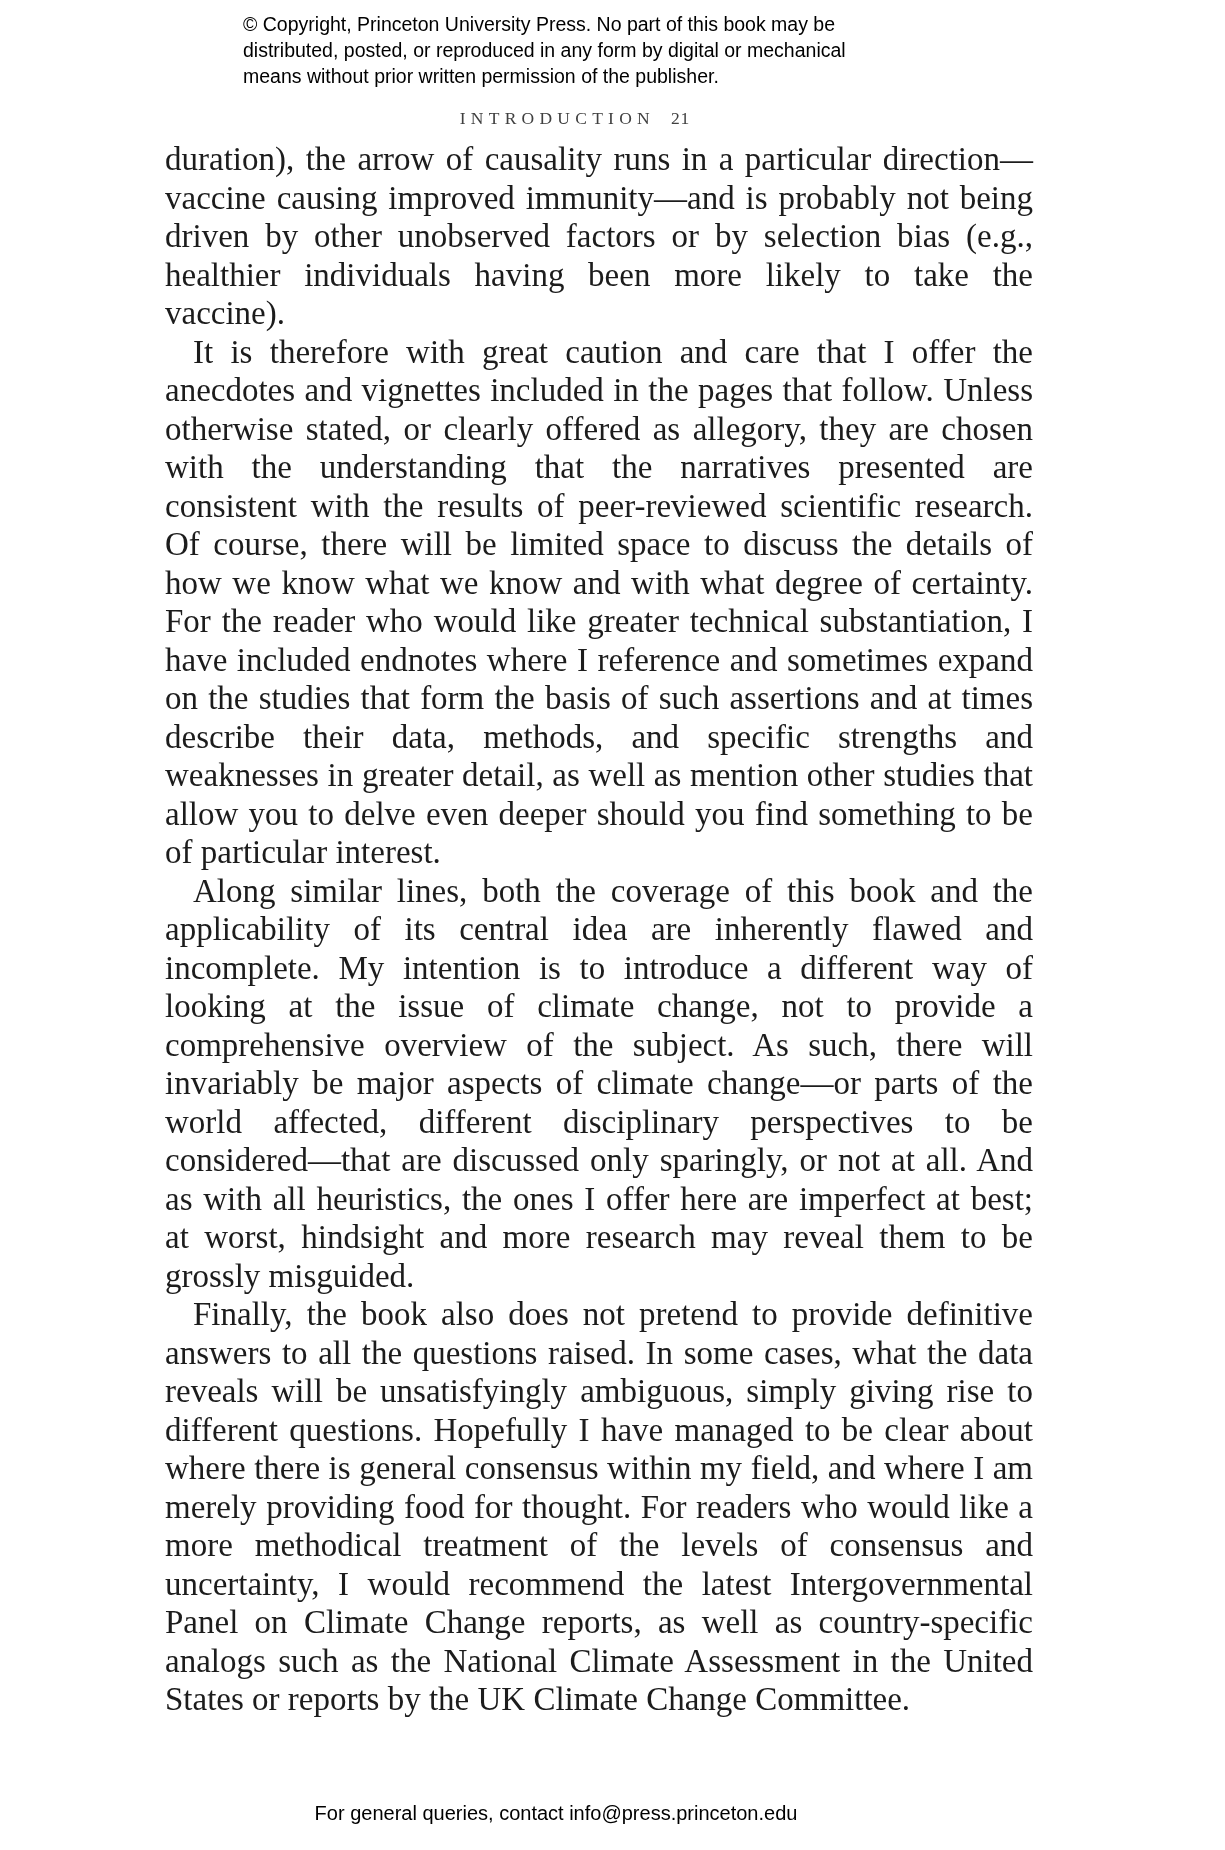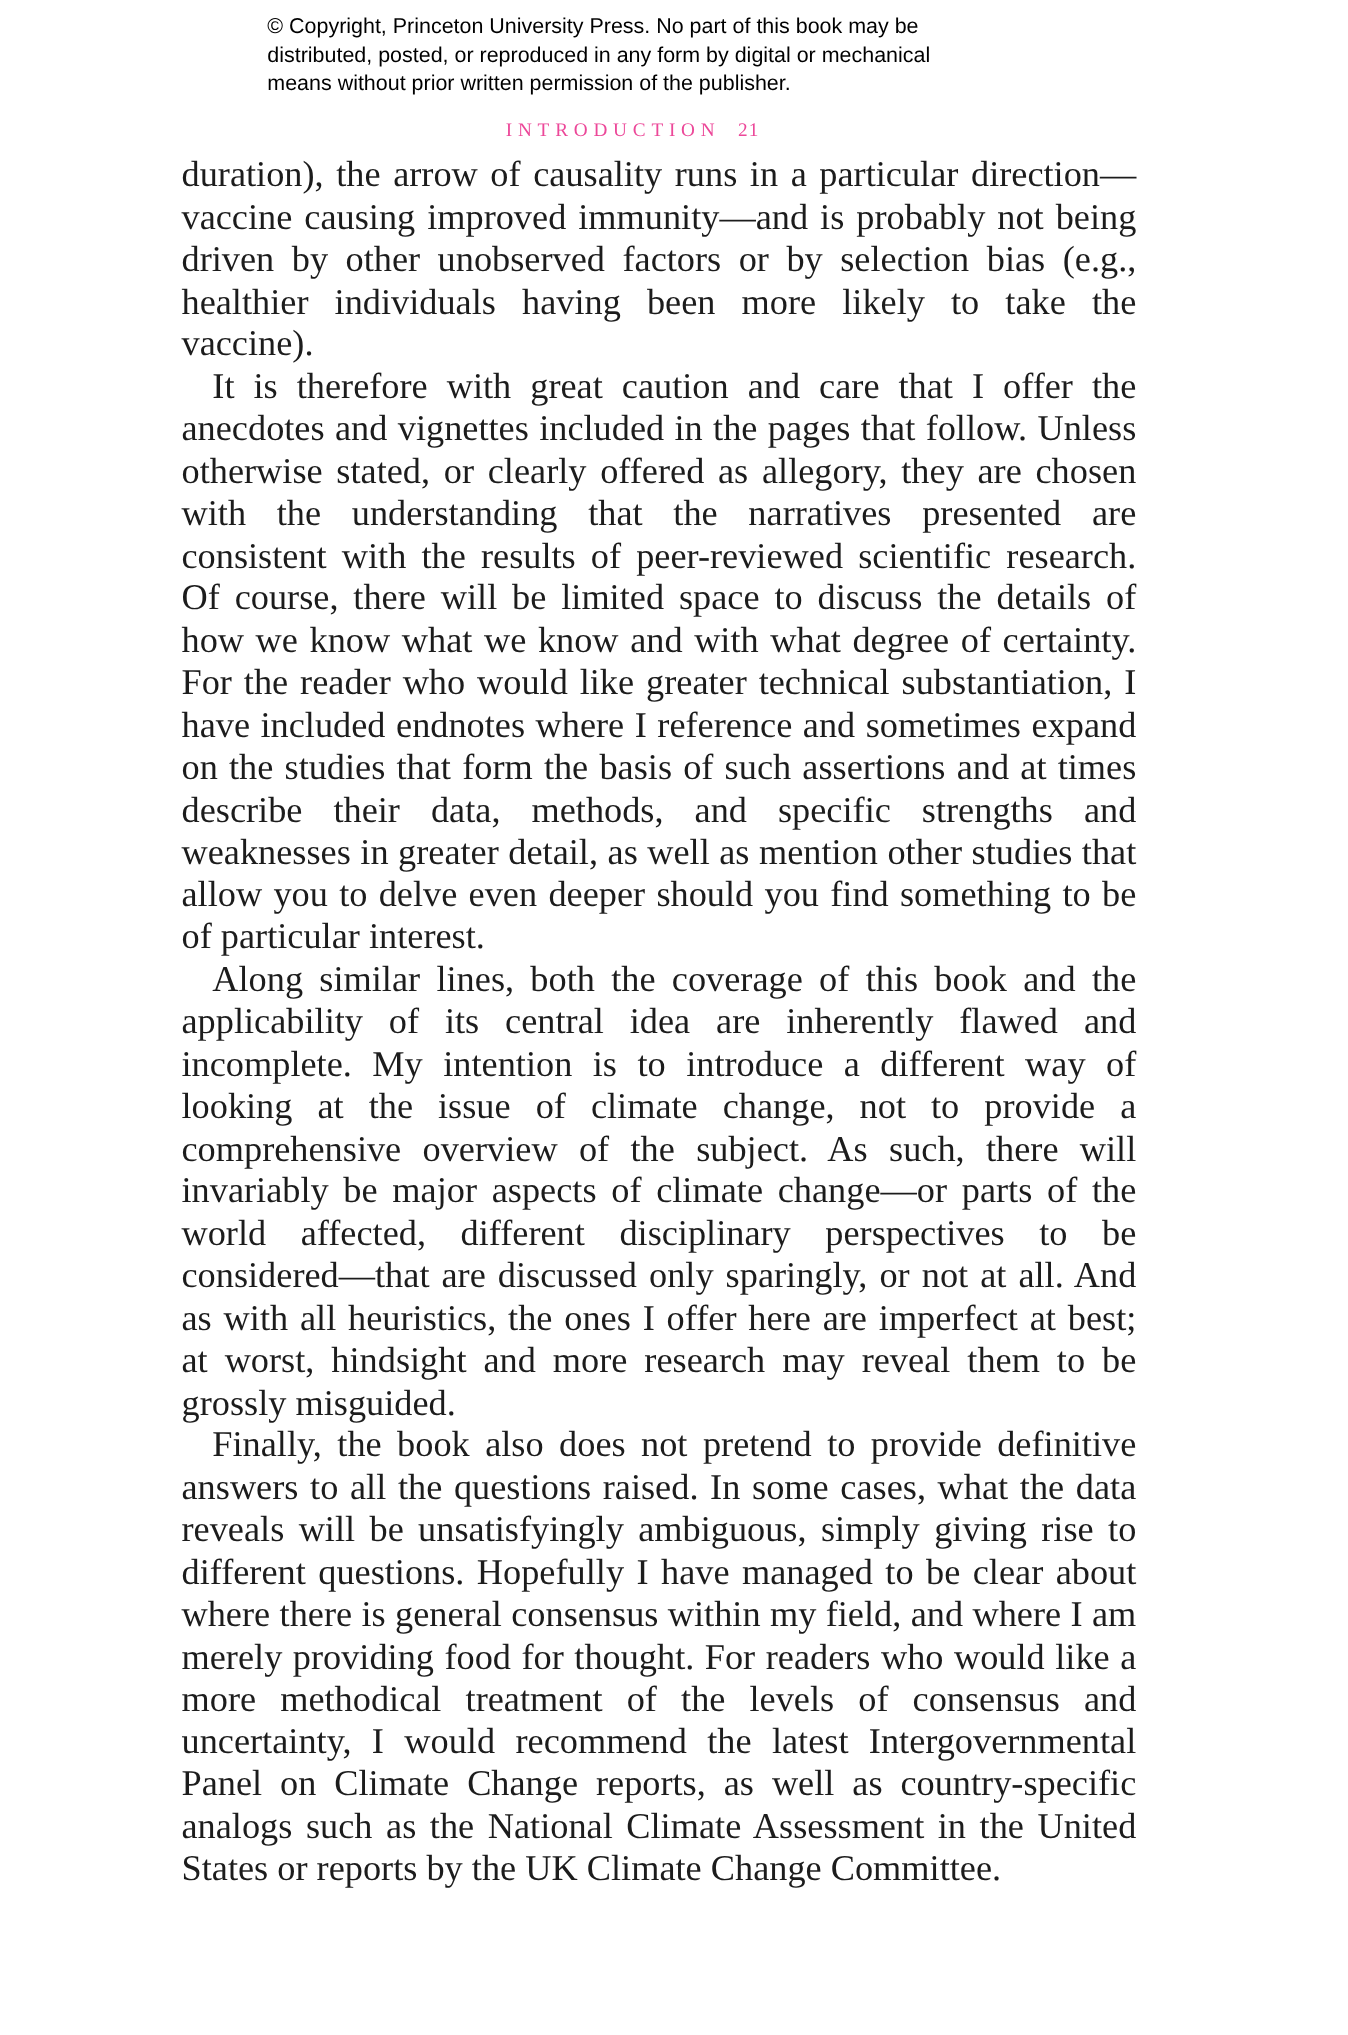--- a/index.html
+++ b/index.html
@@ -23,21 +23,21 @@
     white-space: pre-line;
   }
   .running-head {
     position: absolute;
     left: 140px;
     top: 108px;
     width: 870px;
     text-align: center;
     font-family: "Liberation Serif", serif;
     font-size: 17.5px;
-    color: #ec4899;
+    color: #404040;
   }
   .running-head .title {
     letter-spacing: 0.30em;
   }
   .running-head .pagenum {
     margin-left: 16px;
     letter-spacing: 0.05em;
   }
   .body-text {
     position: absolute;
@@ -76,14 +76,15 @@
     <span class="title">INTRODUCTION</span><span class="pagenum">21</span>
   </div>
 
   <div class="body-text">
     <p>duration), the arrow of causality runs in a particular direction—vaccine causing improved immunity—and is probably not being driven by other unobserved factors or by selection bias (e.g., healthier individuals having been more likely to take the vaccine).</p>
     <p class="indent">It is therefore with great caution and care that I offer the anecdotes and vignettes included in the pages that follow. Unless otherwise stated, or clearly offered as allegory, they are chosen with the understanding that the narratives presented are consistent with the results of peer-reviewed scientific research. Of course, there will be limited space to discuss the details of how we know what we know and with what degree of certainty. For the reader who would like greater technical substantiation, I have included endnotes where I reference and sometimes expand on the studies that form the basis of such assertions and at times describe their data, methods, and specific strengths and weaknesses in greater detail, as well as mention other studies that allow you to delve even deeper should you find something to be of particular interest.</p>
     <p class="indent">Along similar lines, both the coverage of this book and the applicability of its central idea are inherently flawed and incomplete. My intention is to introduce a different way of looking at the issue of climate change, not to provide a comprehensive overview of the subject. As such, there will invariably be major aspects of climate change—or parts of the world affected, different disciplinary perspectives to be considered—that are discussed only sparingly, or not at all. And as with all heuristics, the ones I offer here are imperfect at best; at worst, hindsight and more research may reveal them to be grossly misguided.</p>
     <p class="indent">Finally, the book also does not pretend to provide definitive answers to all the questions raised. In some cases, what the data reveals will be unsatisfyingly ambiguous, simply giving rise to different questions. Hopefully I have managed to be clear about where there is general consensus within my field, and where I am merely providing food for thought. For readers who would like a more methodical treatment of the levels of consensus and uncertainty, I would recommend the latest Intergovernmental Panel on Climate Change reports, as well as country-specific analogs such as the National Climate Assessment in the United States or reports by the UK Climate Change Committee.</p>
   </div>
 
+  <div class="footer">For general queries, contact info@press.princeton.edu</div>
 
 </div>
 
 </body></html>

